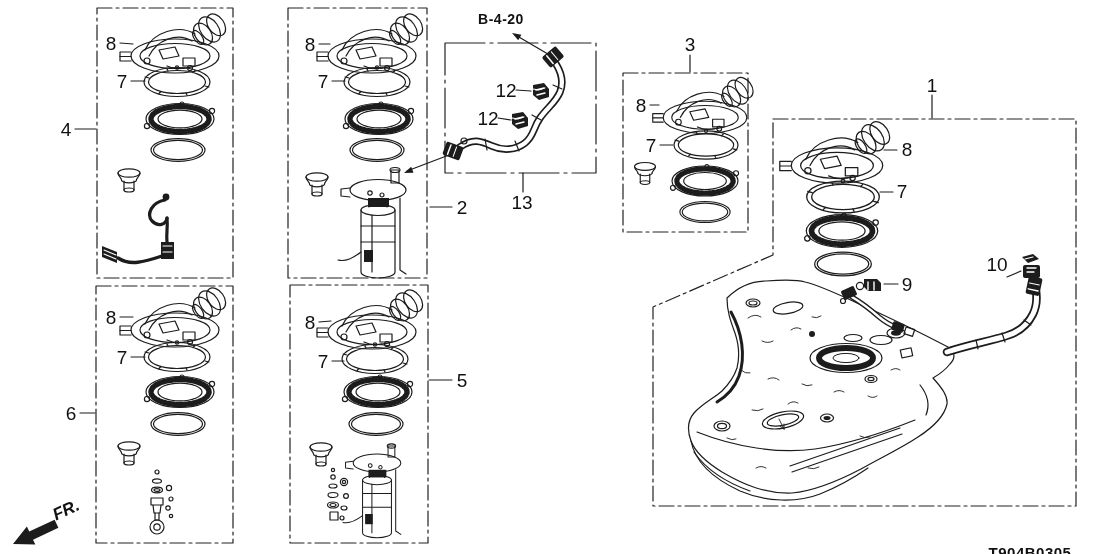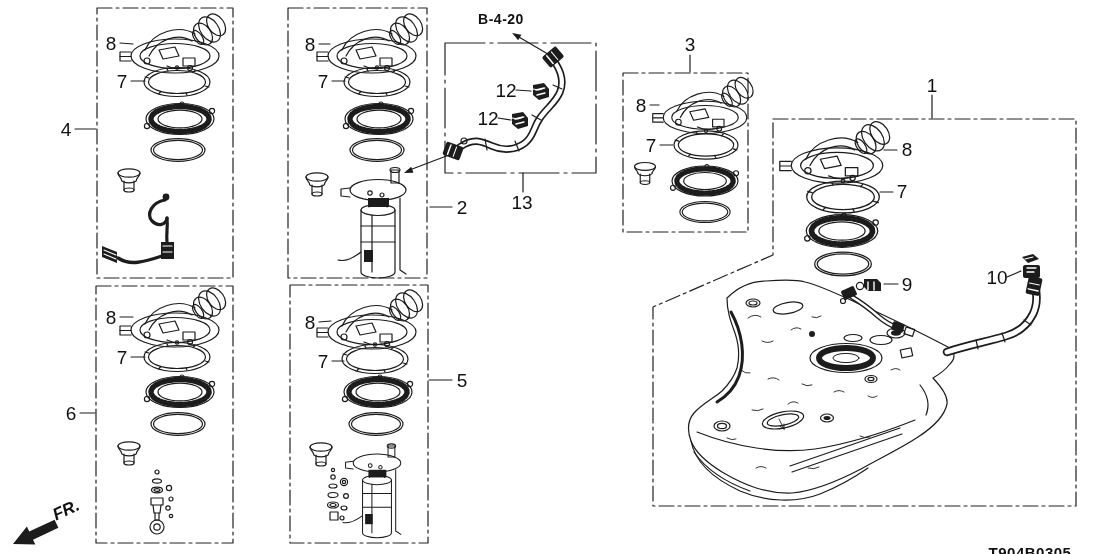--- a/index.html
+++ b/index.html
@@ -370,21 +370,21 @@
   <div class="lbl" style="left:323px;top:361px">7</div>
 
   <div class="lbl" style="left:111px;top:43px">8</div>
   <div class="lbl" style="left:310px;top:44px">8</div>
   <div class="lbl" style="left:641px;top:105px">8</div>
   <div class="lbl" style="left:907px;top:149px">8</div>
   <div class="lbl" style="left:111px;top:317px">8</div>
   <div class="lbl" style="left:310px;top:322px">8</div>
 
   <div class="lbl" style="left:907px;top:284px">9</div>
-  <div class="lbl" style="left:997px;top:277px">10</div>
+  <div class="lbl" style="left:997px;top:264px">10</div>
   <div class="lbl" style="left:522px;top:202px">13</div>
   <div class="lbl" style="left:506px;top:90px">12</div>
   <div class="lbl" style="left:488px;top:118px">12</div>
 
   <div class="lbl ref" style="left:501px;top:19px">B-4-20</div>
   <div class="lbl code" style="left:1030px;top:536px">T904B0305</div>
   <div class="lbl fr" style="left:66px;top:510px">FR.</div>
 
 </div>
 

